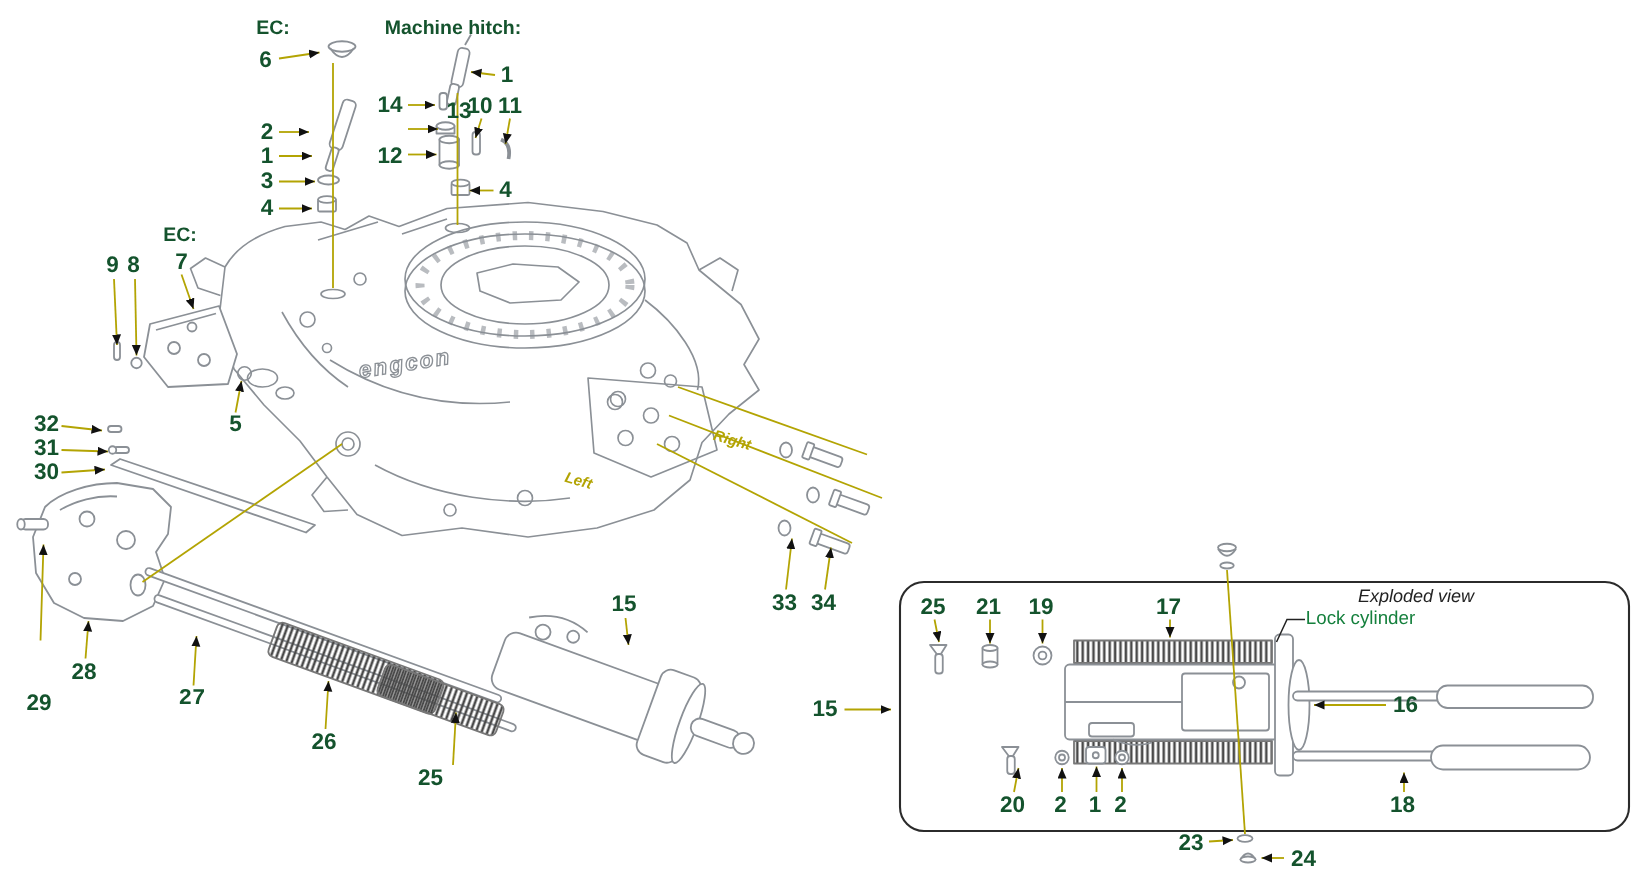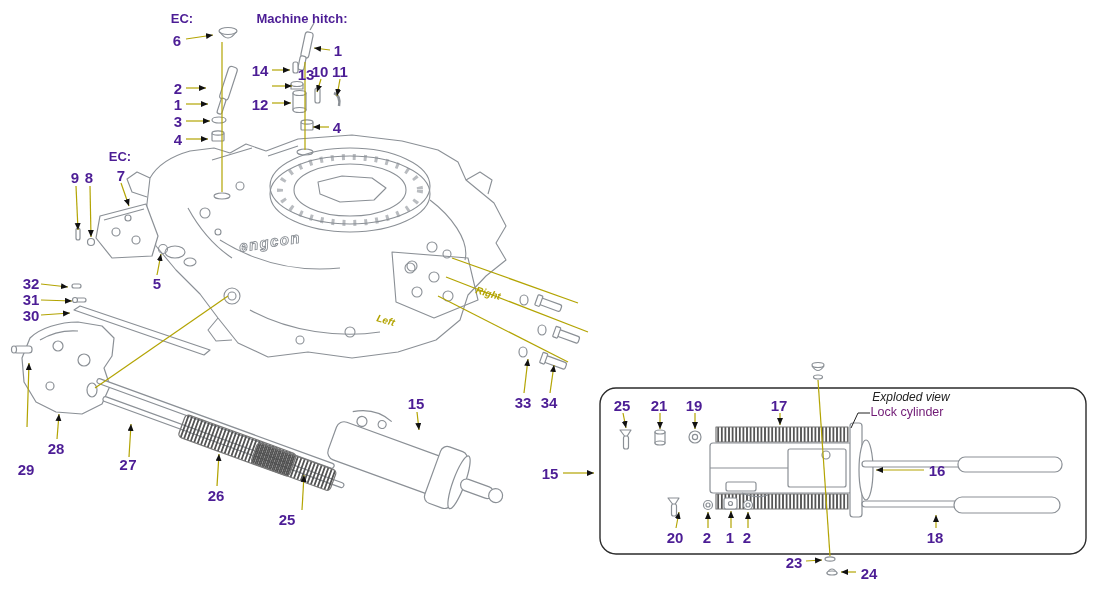--- a/index.html
+++ b/index.html
@@ -4,26 +4,26 @@
 <style>
   html,body{margin:0;padding:0;background:#fff;}
   .stage{
     position:relative;width:1100px;height:592px;background:#ffffff;overflow:hidden;
     font-family:"Liberation Sans",sans-serif;
   }
   .stage svg{position:absolute;left:0;top:0;}
   .callouts{position:absolute;left:0;top:0;width:100%;height:100%;pointer-events:none;}
   .callout{
     position:absolute;transform:translate(-50%,-50%);
-    font:700 15px "Liberation Sans",sans-serif;color:#4c1d95;
+    font:700 15px "Liberation Sans",sans-serif;color:#14532d;
     white-space:nowrap;line-height:1;
   }
   .callout.caption{font-size:13px;}
-  .callout.note{font-size:12.5px;font-weight:400;color:#701a75;}
-  .callout.note-italic{font-size:12px;font-weight:400;font-style:italic;color:#222;}
+  .callout.note{font-size:12.5px;font-weight:400;color:#15803d;}
+  .callout.note-italic{font-size:12px;font-weight:400;font-style:italic;color:#222;margin-left:33px;}
 </style>
 </head>
 <body>
 
 <div class="stage">
 
   <svg width="1100" height="592" viewBox="0 0 1100 592">
     <defs>
       <marker id="arr" markerWidth="9" markerHeight="8" refX="7" refY="3" orient="auto" markerUnits="userSpaceOnUse">
         <path d="M0,0 L7,3 L0,6 Z" fill="#111"></path>

